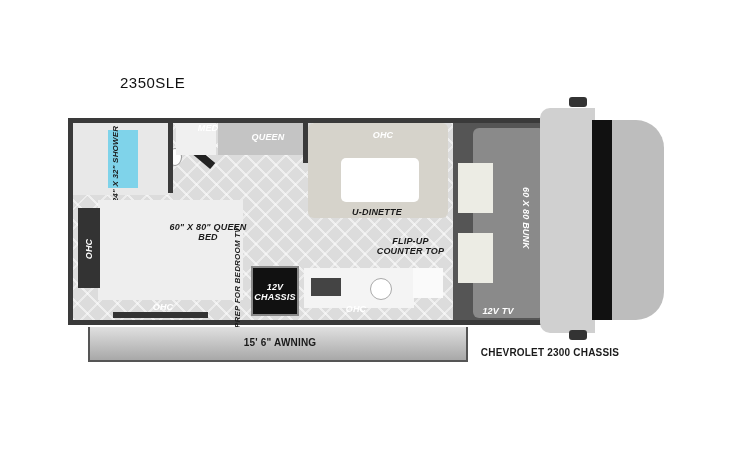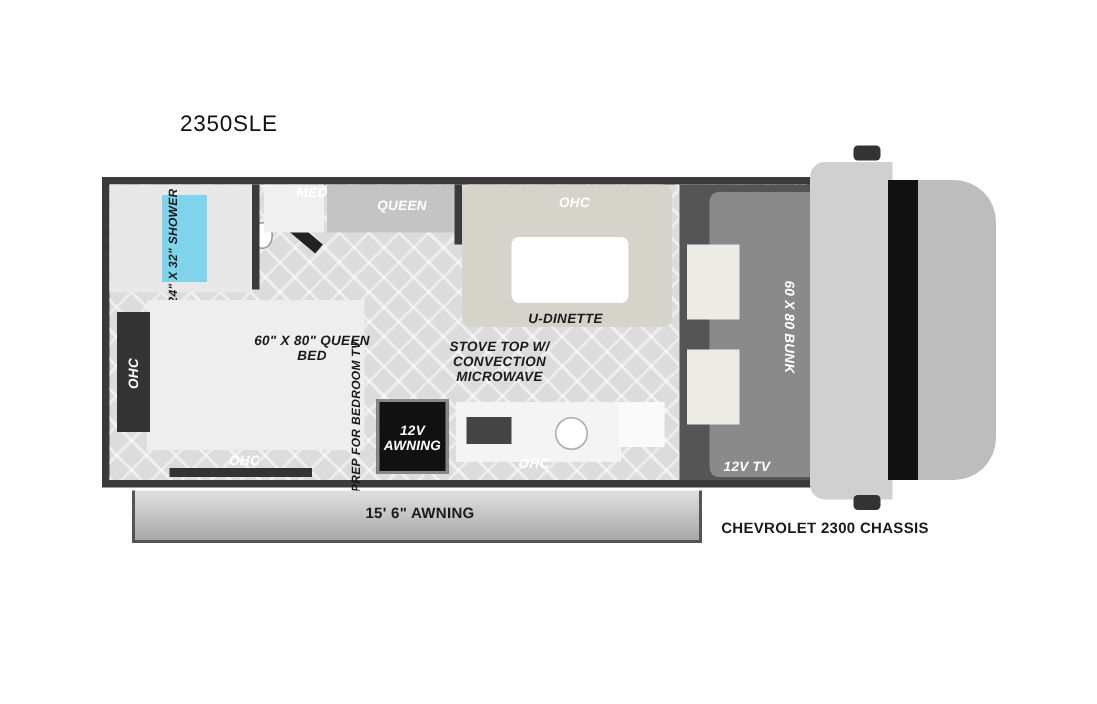--- a/index.html
+++ b/index.html
@@ -43,27 +43,27 @@
 
   <div class="abs" style="left:30px;top:82px;width:145px;height:100px;background:#eeeeee;"></div>
   <div class="abs" style="left:10px;top:90px;width:22px;height:80px;background:#333;"></div>
   <div class="lbl white vert" style="left:1px;top:126px;width:40px;">OHC</div>
   <div class="lbl" style="left:100px;top:104px;width:80px;">60" X 80" QUEEN BED</div>
   <div class="abs" style="left:45px;top:194px;width:95px;height:6px;background:#333;"></div>
   <div class="lbl" style="left:75px;top:184px;width:40px;color:#fff;">OHC</div>
   <div class="lbl vert" style="left:125px;top:160px;width:90px;font-size:8px;">PREP FOR BEDROOM TV</div>
 
   <div class="abs" style="left:183px;top:148px;width:48px;height:50px;background:#111;border:2px solid #888;box-sizing:border-box;"></div>
-  <div class="lbl white" style="left:183px;top:164px;width:48px;">12V AWNING</div>
+  <div class="lbl white" style="left:183px;top:164px;width:48px;">12V CHASSIS</div>
 
   <div class="abs" style="left:236px;top:150px;width:110px;height:40px;background:#f4f4f4;"></div>
   <div class="abs" style="left:243px;top:160px;width:30px;height:18px;background:#444;"></div>
   <div class="abs" style="left:302px;top:160px;width:20px;height:20px;border-radius:50%;background:#fff;border:1px solid #aaa;"></div>
-  <div class="lbl" style="left:225px;top:108px;width:80px;">STOVE TOP W/ CONVECTION MICROWAVE</div>
   <div class="lbl white" style="left:268px;top:186px;width:40px;">OHC</div>
+  <div class="lbl" style="left:305px;top:118px;width:75px;">FLIP-UP COUNTER TOP</div>
   <div class="abs" style="left:345px;top:150px;width:30px;height:30px;background:#fafafa;"></div>
 
   <div class="abs" style="left:240px;top:5px;width:140px;height:95px;background:#d6d3cb;border-radius:6px;"></div>
   <div class="lbl" style="left:295px;top:12px;width:40px;color:#fff;">OHC</div>
   <div class="abs" style="left:273px;top:40px;width:78px;height:44px;background:#fff;border-radius:5px;"></div>
   <div class="lbl" style="left:273px;top:57px;width:72px;margin-top:32px;">U-DINETTE</div>
 
   <div class="abs" style="left:385px;top:5px;width:90px;height:197px;background:#555;"></div>
   <div class="abs" style="left:405px;top:10px;width:72px;height:190px;background:#8a8a8a;border-radius:6px;"></div>
   <div class="abs" style="left:390px;top:45px;width:35px;height:50px;background:#ecece4;"></div>

